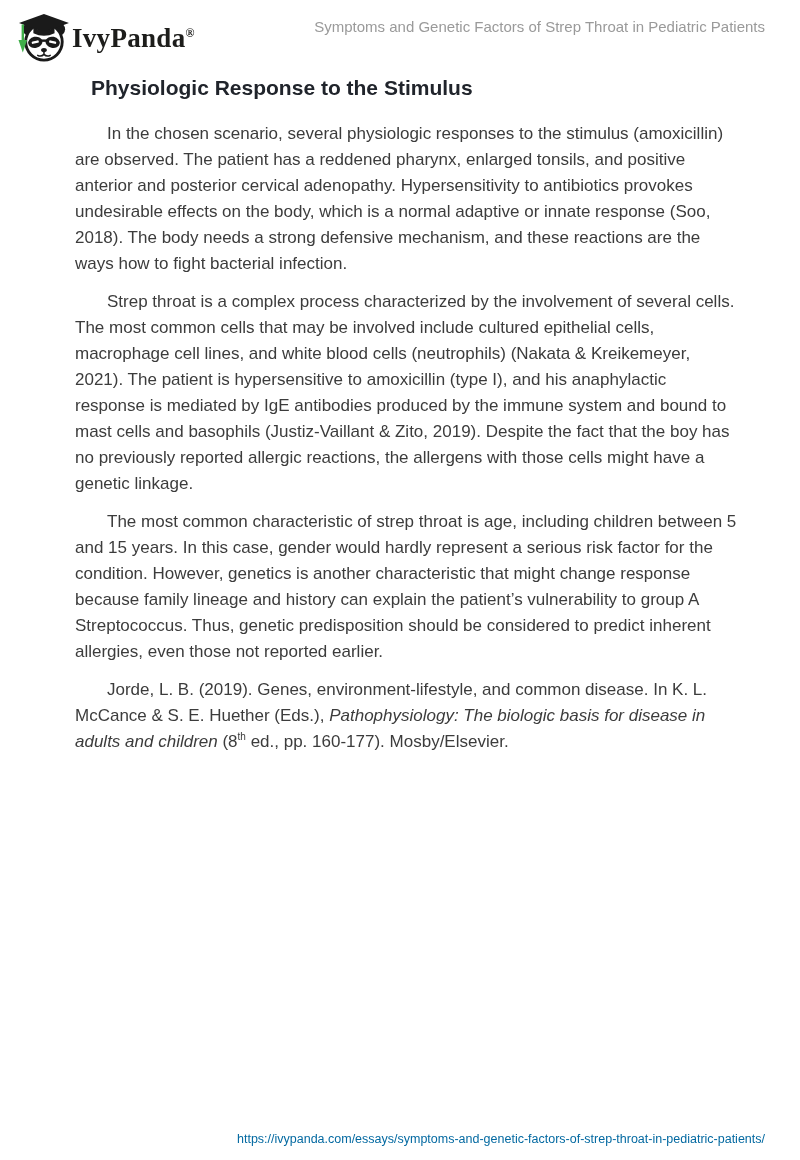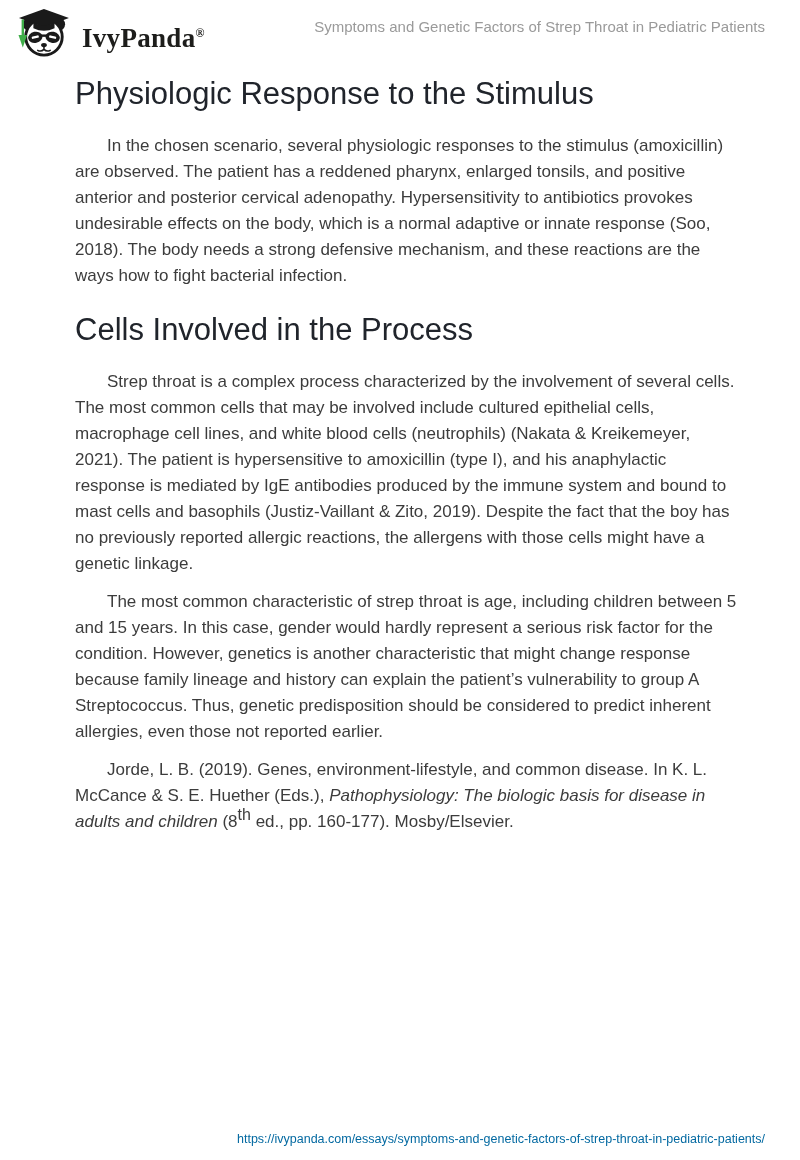--- a/index.html
+++ b/index.html
@@ -4,43 +4,43 @@
 <style>
   html,body { margin:0; padding:0; background:#ffffff; }
   .page {
     position:relative; width:800px; height:1160px; background:#ffffff;
     overflow:hidden; font-family:"Liberation Sans","DejaVu Sans",sans-serif;
   }
   header {
     display:flex; justify-content:space-between; align-items:flex-start;
     padding:8px 35px 0 14px; height:60px; box-sizing:border-box;
   }
-  .brand { display:flex; align-items:flex-start; gap:10px; }
+  .brand { display:flex; align-items:flex-end; }
   .logo-wrap { width:58px; height:50px; display:inline-block; }
   .brand-text {
     font-family:"Liberation Serif","DejaVu Serif",serif; font-weight:700;
     font-size:27px; color:#1d1d1b; letter-spacing:0.3px; line-height:50px;
   }
   .brand-text sup { font-size:12px; vertical-align:super; }
   .doc-title {
     margin-top:10px; font-size:15px; color:#9a9a9a; text-align:right; max-width:470px;
   }
   main { padding:0 60px 0 75px; }
   main h2 {
-    font-size:31px; font-weight:400; color:#20242b; margin:23px 0 21px;
+    font-size:21px; font-weight:700; color:#20242b; margin:23px 16px 21px;
     font-family:"Liberation Sans","DejaVu Sans",sans-serif; letter-spacing:0;
   }
   main h2:first-child { margin-top:16px; }
   main p {
     font-size:17px; line-height:26px; color:#3c3c3c;
     margin:0 0 12px; text-indent:32px;
   }
   a.ref-link { color:var(--link,#1e948c); text-decoration:underline; }
   .it { font-style:italic; }
-  .sup { font-size:16px; vertical-align:super; line-height:0; }
+  .sup { font-size:10px; vertical-align:super; line-height:0; }
   footer {
     position:absolute; right:35px; bottom:14px;
     font-size:12.5px; color:#0369a1;
   }
 </style>
 </head>
 <body>
 
 <div class="page">
 
@@ -71,21 +71,20 @@
         </svg>
       </span>
       <span class="brand-text"><span>IvyPanda</span><sup>®</sup></span>
     </div>
     <div class="doc-title">Symptoms and Genetic Factors of Strep Throat in Pediatric Patients</div>
   </header>
 
   <main id="content">
       <h2>Physiologic Response to the Stimulus</h2>
       <p><span>In the chosen scenario, several physiologic responses to the stimulus (amoxicillin) are observed. The patient has a reddened pharynx, enlarged tonsils, and positive anterior and posterior cervical adenopathy. Hypersensitivity to antibiotics provokes undesirable effects on the body, which is a normal adaptive or innate response (Soo, 2018). The body needs a strong defensive mechanism, and these reactions are the ways how to fight bacterial infection.</span></p>
-      <h2>Cells Involved in the Process</h2>
       <p><span>Strep throat is a complex process characterized by the involvement of several cells. The most common cells that may be involved include cultured epithelial cells, macrophage cell lines, and white blood cells (neutrophils) (Nakata &amp; Kreikemeyer, 2021). The patient is hypersensitive to amoxicillin (type I), and his anaphylactic response is mediated by IgE antibodies produced by the immune system and bound to mast cells and basophils (Justiz-Vaillant &amp; Zito, 2019). Despite the fact that the boy has no previously reported allergic reactions, the allergens with those cells might have a genetic linkage.</span></p>
       <p><span>The most common characteristic of strep throat is age, including children between 5 and 15 years. In this case, gender would hardly represent a serious risk factor for the condition. However, genetics is another characteristic that might change response because family lineage and history can explain the patient’s vulnerability to group A Streptococcus. Thus, genetic predisposition should be considered to predict inherent allergies, even those not reported earlier.</span></p>
       <p><span>Jorde, L. B. (2019). Genes, environment-lifestyle, and common disease. In K. L. McCance &amp; S. E. Huether (Eds.), </span><span class="it">Pathophysiology: The biologic basis for disease in adults and children</span><span> (8</span><span class="sup">th</span><span> ed., pp. 160-177). Mosby/Elsevier.</span></p>
     </main>
 
   <footer>
     <span>https://ivypanda.com/essays/symptoms-and-genetic-factors-of-strep-throat-in-pediatric-patients/</span>
   </footer>
 
 </div>

